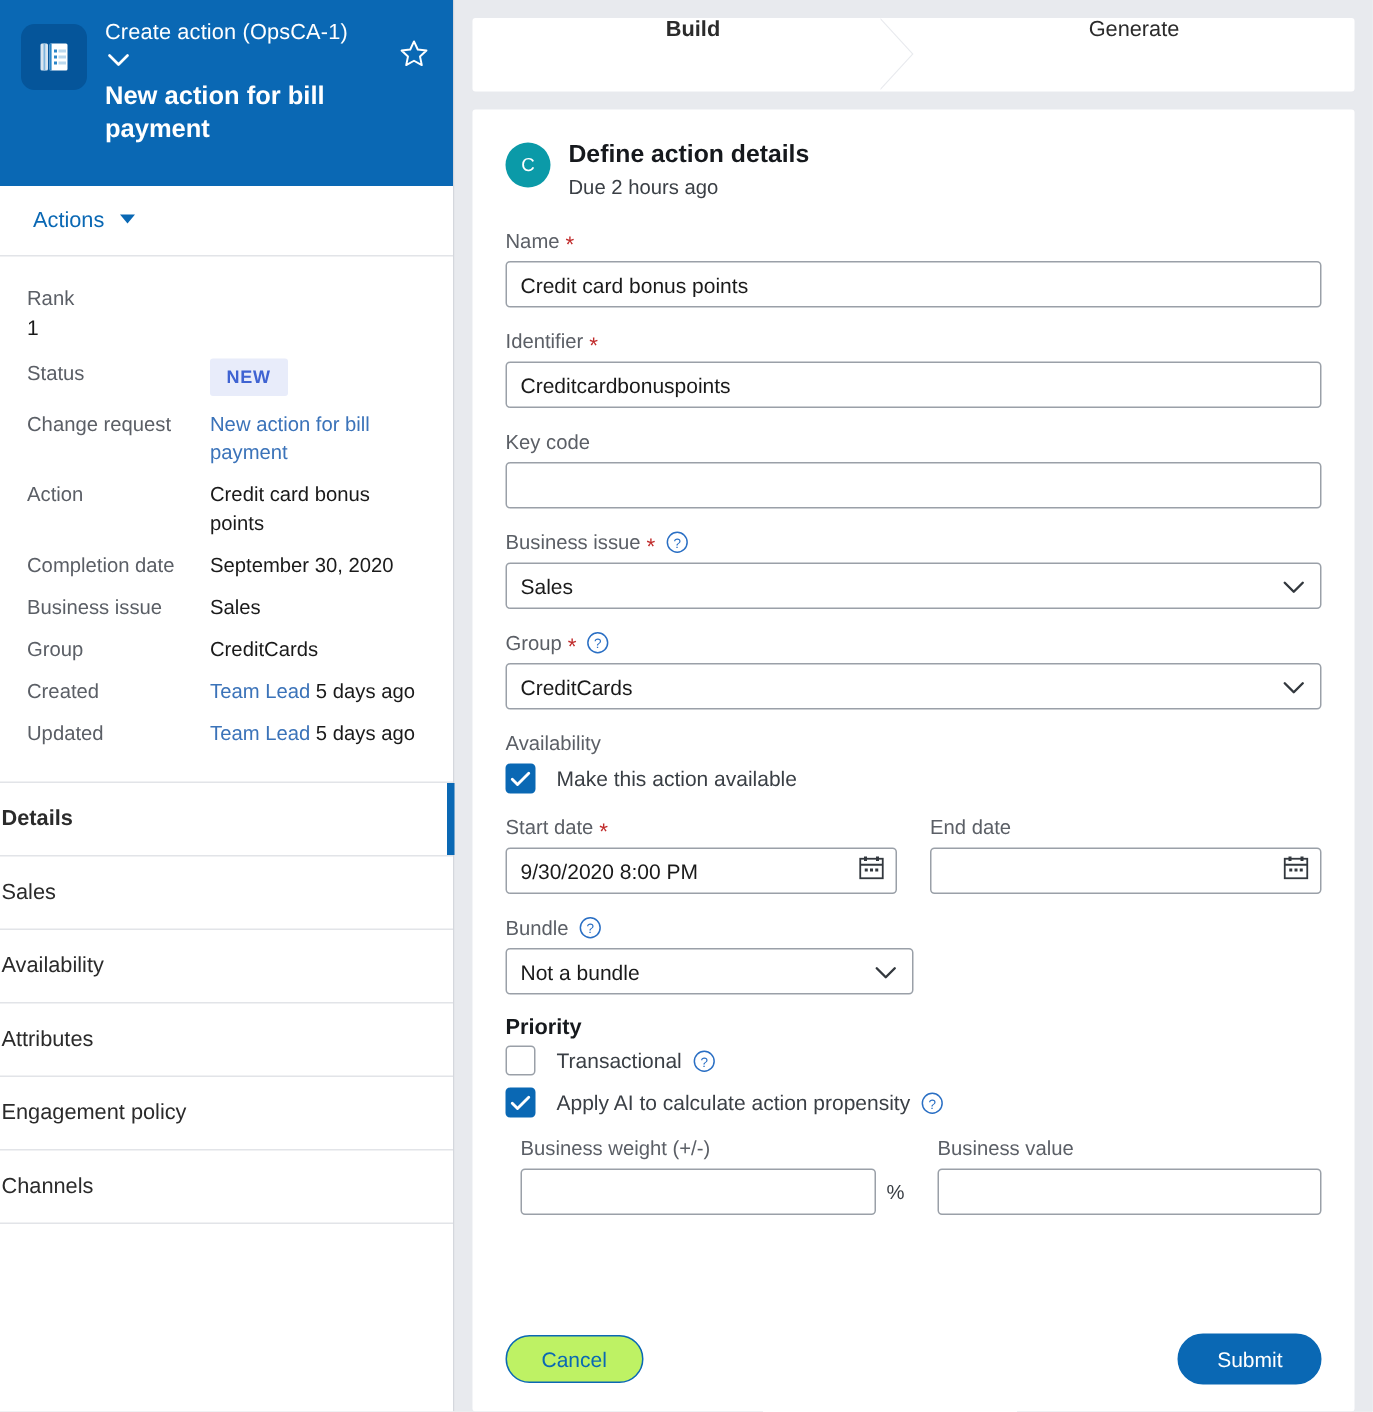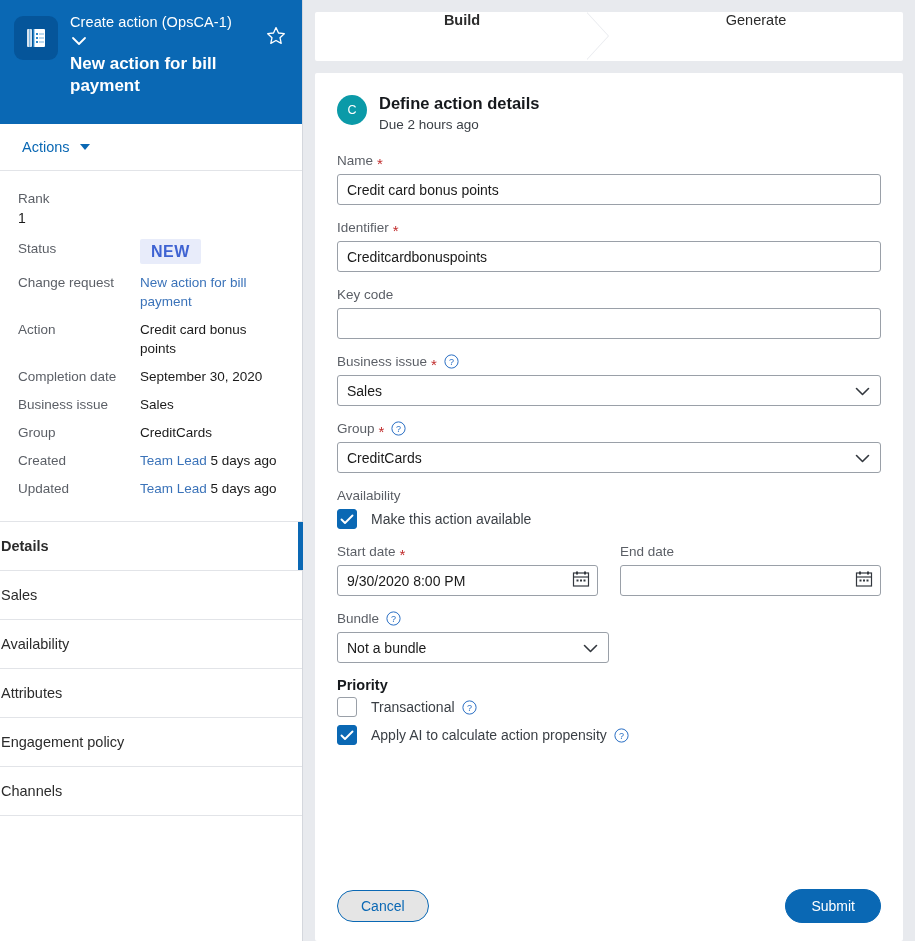--- a/index.html
+++ b/index.html
@@ -108,21 +108,21 @@
     color: #1a1a1a;
     line-height: 19px;
   }
   .meta-val.link { color: #3b73b9; cursor: pointer; }
   .meta-val .lnk { color: #3b73b9; cursor: pointer; }
   .badge-new {
     display: inline-block;
     background: #e8ecfa;
     color: #3f63d2;
     font-weight: bold;
-    font-size: 16px;
+    font-size: 12px;
     letter-spacing: .5px;
     padding: 3px 11px;
     border-radius: 2px;
   }
 
   .nav-list { flex: 1; }
   .nav-item {
     height: 49px;
     display: flex; align-items: center;
     padding-left: 1px;
@@ -278,21 +278,21 @@
 
   .pct-row { display: flex; align-items: center; }
   .pct-row input.txt { flex: 1; }
   .pct-sign { margin-left: 7px; font-size: 13.5px; color: #3a3f45; }
 
   .card-footer {
     padding: 14px 22px 18px 22px;
     display: flex; align-items: center; justify-content: space-between;
   }
   .btn-cancel {
-    background: #e5e5e5;
+    background: #bef264;
     border: 1px solid #0a68b4;
     color: #0a68b4;
     border-radius: 17px;
     padding: 7px 23px;
     font-size: 14px;
     cursor: pointer;
     font-family: "Liberation Sans", sans-serif;
   }
   .btn-submit {
     background: #0a68b4;
@@ -612,20 +612,37 @@
               <span>Apply AI to calculate action propensity</span>
               <span class="help-ic">
                 <svg width="15" height="15" viewBox="0 0 15 15" aria-hidden="true">
                   <circle cx="7.5" cy="7.5" r="6.6" fill="none" stroke="#2a6fc4" stroke-width="1"></circle>
                   <text x="7.5" y="11" text-anchor="middle" font-size="9" fill="#2a6fc4" font-family="Liberation Sans, sans-serif">?</text>
                 </svg>
               </span>
             </span>
           </div>
 
+          <div class="row2" style="margin-top:12px; padding-left:10px">
+            <div class="col">
+              <div class="flabel">
+                <span>Business weight (+/-)</span>
+              </div>
+              <div class="pct-row">
+                <input class="txt" type="text" value="" style="">
+                <span class="pct-sign">%</span>
+              </div>
+            </div>
+            <div class="col">
+              <div class="flabel">
+                <span>Business value</span>
+              </div>
+              <input class="txt" type="text" value="" style="">
+            </div>
+          </div>
         </div>
 
       </div>
 
       <div class="card-footer">
         <button class="btn-cancel">Cancel</button>
         <button class="btn-submit">Submit</button>
       </div>
     </div>
   </div>

